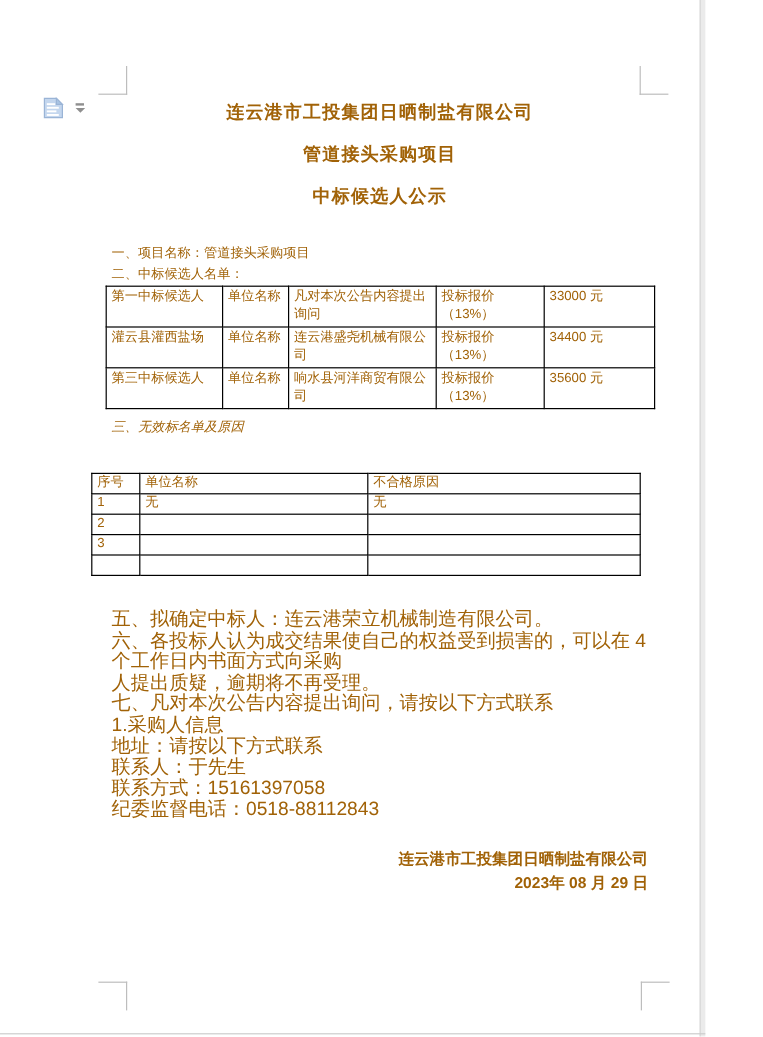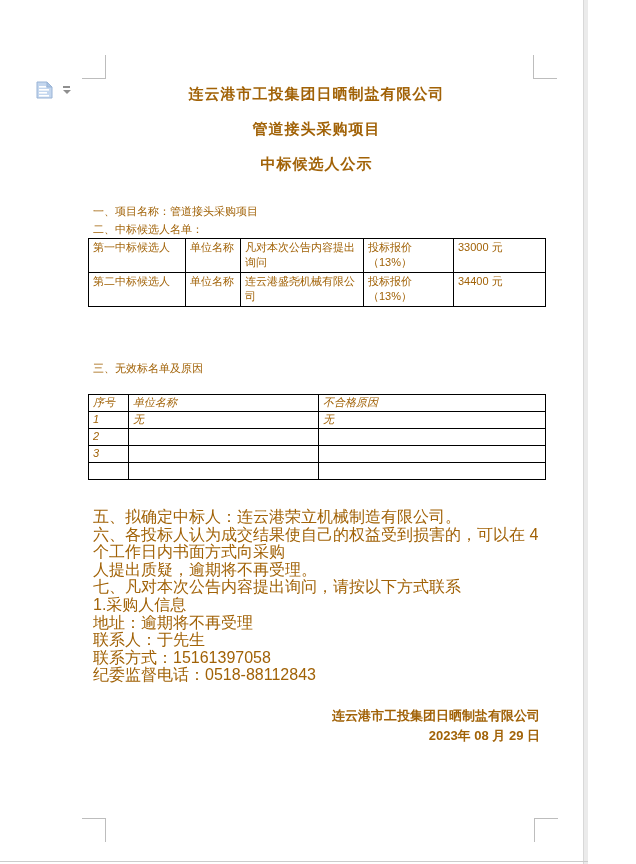--- a/index.html
+++ b/index.html
@@ -24,29 +24,29 @@
   .mark.tr{left:533px;top:55px;border-left:1px solid #bdbdbd;border-bottom:1px solid #bdbdbd;}
   .mark.bl{left:82px;top:818px;border-right:1px solid #bdbdbd;border-top:1px solid #bdbdbd;}
   .mark.br{left:534px;top:818px;border-left:1px solid #bdbdbd;border-top:1px solid #bdbdbd;}
 
   
   .titles{position:absolute;left:88px;top:76px;width:457px;text-align:center;
           font-weight:bold;font-size:15px;line-height:35px;letter-spacing:1px;}
 
   
   .sec12{position:absolute;left:93px;top:203px;width:452px;font-size:11px;line-height:17.5px;}
-  .sec3{position:absolute;left:93px;top:360px;width:452px;font-size:11px;line-height:17.5px;}
+  .sec3{position:absolute;left:93px;top:348px;width:452px;font-size:11px;line-height:17.5px;font-style:italic;}
   .bodytext{position:absolute;left:93px;top:508px;width:452px;font-size:16px;line-height:17.6px;}
 
   
   table{border-collapse:collapse;table-layout:fixed;}
   td{border:1px solid #000;vertical-align:top;padding:1px 4px;font-size:11px;line-height:14.5px;overflow:hidden;}
   .tbl-candidates{position:absolute;left:88px;top:238px;width:457px;}
   .tbl-candidates tr{height:34px;}
-  .tbl-invalid{position:absolute;left:88px;top:394px;width:457px;font-style:italic;}
+  .tbl-invalid{position:absolute;left:76px;top:394px;width:457px;}
   .tbl-invalid tr{height:17px;}
   .tbl-invalid td{line-height:14px;padding:0 4px;}
 
   
   .signature{position:absolute;left:88px;top:706px;width:452px;text-align:right;
              font-weight:bold;font-size:13px;line-height:20px;}
 </style>
 </head>
 <body>
 
@@ -96,25 +96,32 @@
       </colgroup>
     <tbody>
         <tr>
       <td>第一中标候选人</td>
       <td>单位名称</td>
       <td>凡对本次公告内容提出询问</td>
       <td>投标报价（13%）</td>
       <td>33000 元</td>
     </tr>
     <tr>
-      <td>第二中标候选人</td>
+      <td>灌云县灌西盐场</td>
       <td>单位名称</td>
       <td>连云港盛尧机械有限公司</td>
       <td>投标报价（13%）</td>
       <td>34400 元</td>
+    </tr>
+    <tr>
+      <td>第三中标候选人</td>
+      <td>单位名称</td>
+      <td>响水县河洋商贸有限公司</td>
+      <td>投标报价（13%）</td>
+      <td>35600 元</td>
     </tr>
   </tbody>
     </table>
 
   <div class="sec3">三、无效标名单及原因</div>
 
   <table class="tbl-invalid">
     <colgroup>
         <col style="width:40px">
         <col style="width:190px">
@@ -148,21 +155,21 @@
     </tr>
   </tbody>
     </table>
 
   <div class="bodytext">
     <div>五、拟确定中标人：连云港荣立机械制造有限公司。</div>
     <div>六、各投标人认为成交结果使自己的权益受到损害的，可以在 4 个工作日内书面方式向采购</div>
     <div>人提出质疑，逾期将不再受理。</div>
     <div>七、凡对本次公告内容提出询问，请按以下方式联系</div>
     <div>1.采购人信息</div>
-    <div>地址：逾期将不再受理</div>
+    <div>地址：请按以下方式联系</div>
     <div>联系人：于先生</div>
     <div>联系方式：15161397058</div>
     <div>纪委监督电话：0518-88112843</div>
   </div>
 
   <div class="signature">
     <div>连云港市工投集团日晒制盐有限公司</div>
     <div>2023年 08 月 29 日</div>
   </div>
 

